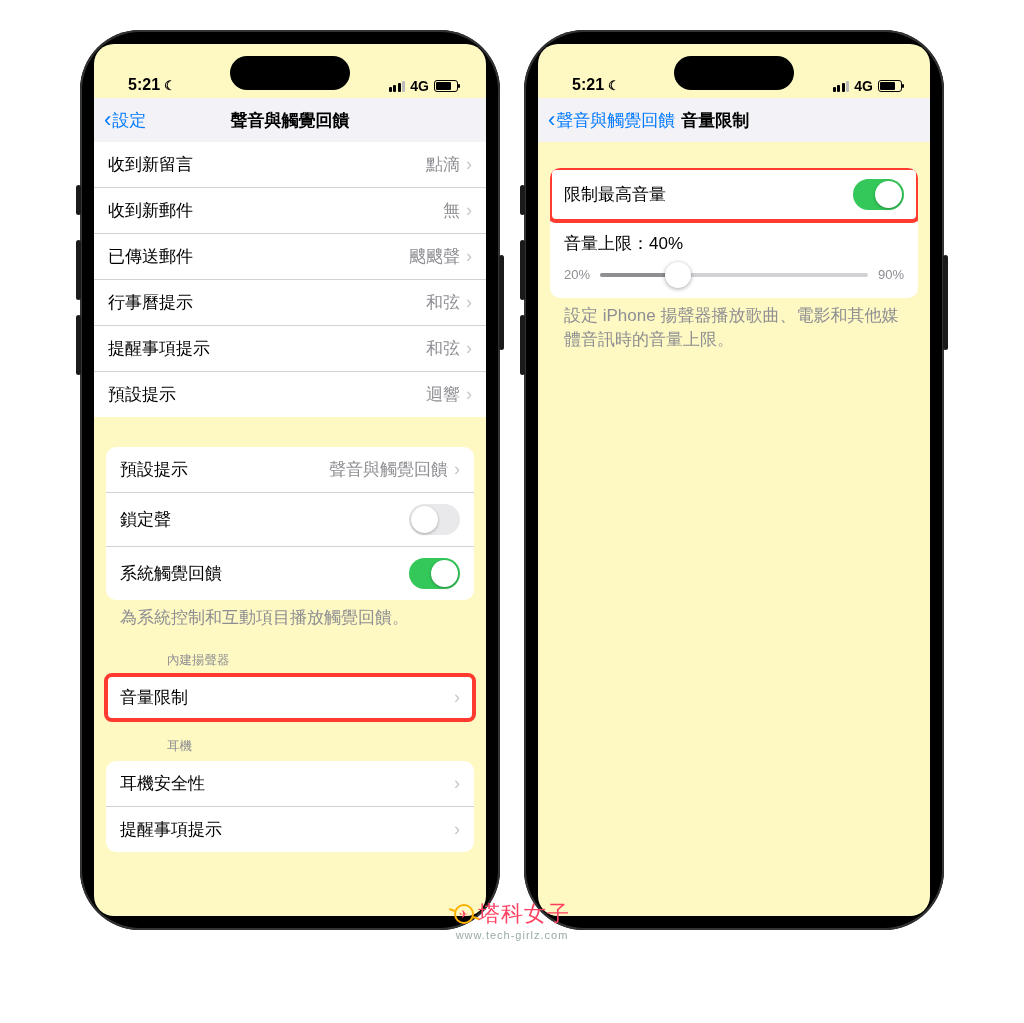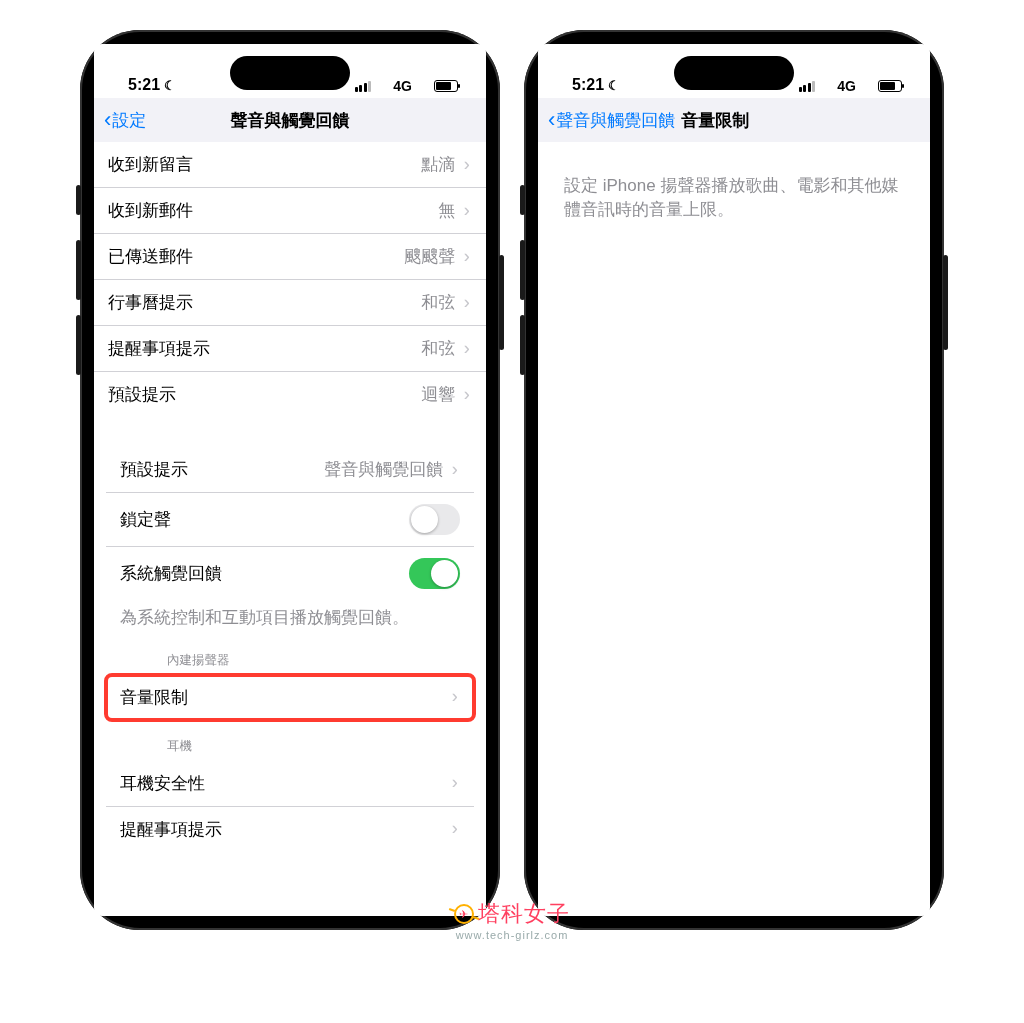--- a/index.html
+++ b/index.html
@@ -28,22 +28,22 @@
     background: #1a1a1a;
     border-radius: 3px;
   }
   .btn-l1 { left:-4px; top:155px; width:5px; height:30px; }
   .btn-l2 { left:-4px; top:210px; width:5px; height:60px; }
   .btn-l3 { left:-4px; top:285px; width:5px; height:60px; }
   .btn-r  { right:-4px; top:225px; width:5px; height:95px; }
   .screen {
     width: 100%;
     height: 100%;
-    background: #ffffff;
-    border-radius: 8px;
+    background: #fef9c3;
+    border-radius: 20px;
     overflow: hidden;
     position: relative;
   }
   .island {
     position: absolute;
     top: 12px;
     left: 50%;
     transform: translateX(-50%);
     width: 120px;
     height: 34px;
@@ -55,21 +55,21 @@
     height: 54px;
     display: flex;
     align-items: flex-end;
     justify-content: space-between;
     padding: 0 28px 4px 34px;
     font-size: 16px;
     font-weight: 600;
     color: #000;
   }
   .status-left { display:flex; align-items:center; gap:4px; }
-  .status-right { display:flex; align-items:center; gap:22px; font-size:14px; }
+  .status-right { display:flex; align-items:center; gap:5px; font-size:14px; }
   .moon { font-size: 13px; }
   .signal-bars{ display:inline-flex; align-items:flex-end; gap:1.5px; }
   .signal-bars span{ width:3px; background:#000; border-radius:1px; }
   .signal-bars span:nth-child(1){height:5px}
   .signal-bars span:nth-child(2){height:7px}
   .signal-bars span:nth-child(3){height:9px}
   .signal-bars span:nth-child(4){height:11px; background:#bbb}
   .battery{ width:24px; height:12px; border:1.5px solid #000; border-radius:3px; position:relative; }
   .battery::after{content:"";position:absolute;right:-3px;top:3px;width:2px;height:4px;background:#000;border-radius:1px;}
   .battery i{position:absolute;left:1px;top:1px;bottom:1px;width:70%;background:#000;border-radius:1px;}
@@ -100,21 +100,20 @@
   .group + .group,
   .section-hdr + .group { margin-top: 0; }
   .row {
     min-height: 44px;
     padding: 11px 14px;
     display:flex;
     align-items:center;
     justify-content:space-between;
     border-top: 0.5px solid #d1d1d6;
     font-size:17px;
-    font-family:Liberation Mono, monospace;
   }
   .group .row:first-child { border-top:none; }
   .row .label { color:#000; }
   .row .value { color:#8e8e93; display:flex; align-items:center; gap:6px; }
   .chevron { color:#c7c7cc; font-size:18px; }
   .switch {
     width:51px; height:31px; border-radius:16px; position:relative;
   }
   .switch.on{ background:#34c759; }
   .switch.off{ background:#e9e9eb; }
@@ -318,20 +317,39 @@
     </div>
     <div class="nav">
       <div class="back">
         <span class="chev">‹</span>
         <span>聲音與觸覺回饋</span>
       </div>
       <span class="title-inline">音量限制</span>
     </div>
     <div class="content">
       <div style="height:26px"></div>
+      <div class="group">
+        <div class="row highlight-red" style="border-radius:6px;">
+          <span class="label">限制最高音量</span>
+          <span class="switch on">
+              <span class="knob"></span>
+            </span>
+        </div>
+        <div class="slider-row">
+          <div class="slider-caption">音量上限：40%</div>
+          <div class="slider-wrap">
+            <span>20%</span>
+            <div class="slider-track">
+              <div class="slider-fill" id="sfill" style="width: 29%;"></div>
+              <div class="slider-thumb" id="sthumb" style="left: 29%;"></div>
+            </div>
+            <span>90%</span>
+          </div>
+        </div>
+      </div>
       <div class="footer-note">設定 iPhone 揚聲器播放歌曲、電影和其他媒體音訊時的音量上限。</div>
     </div>
   </div>
 </div>
 
 <div class="watermark">
   <div class="wm-main">
       <span class="wm-icon">✈</span>
       <span>塔科女子</span>
     </div>

